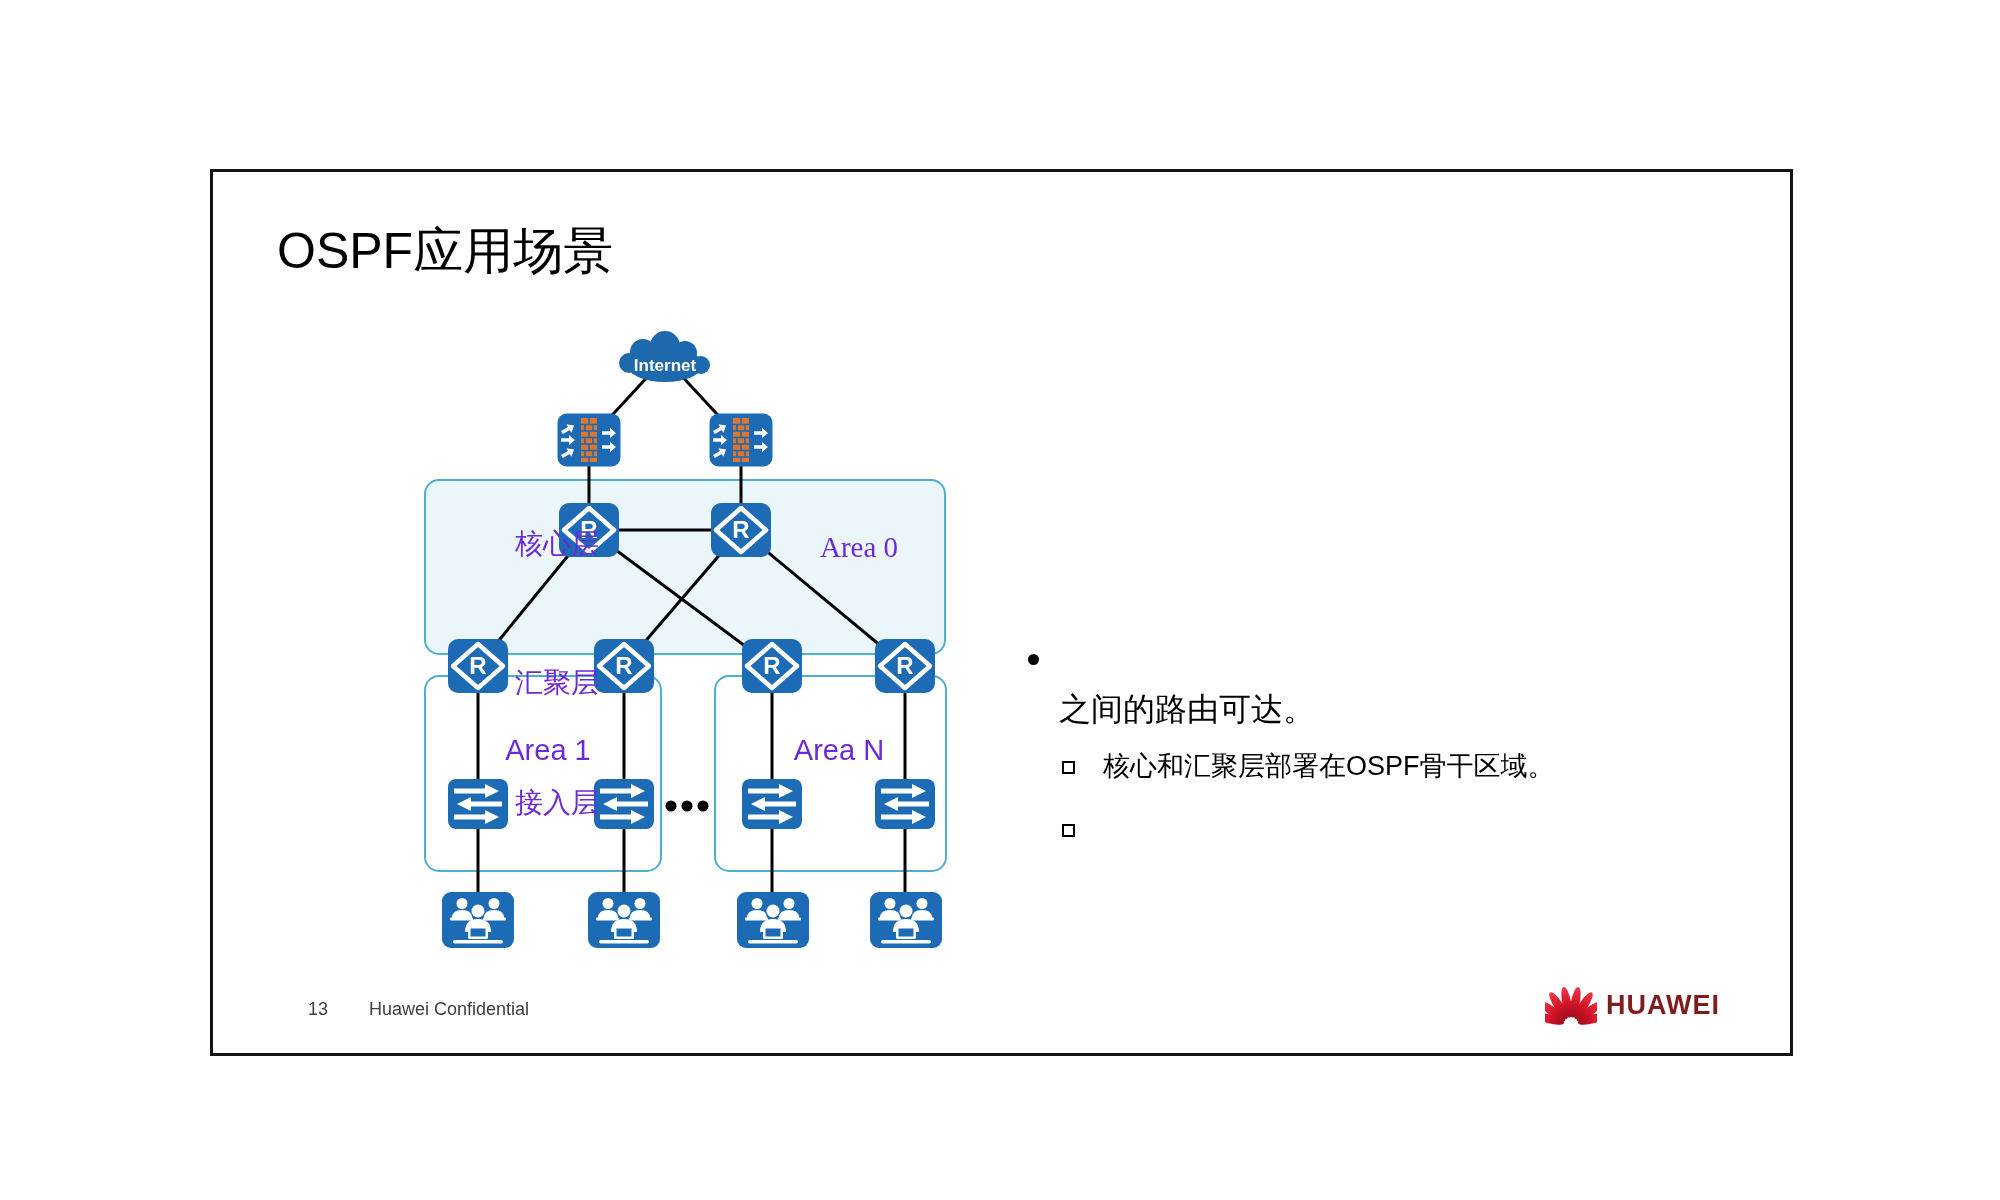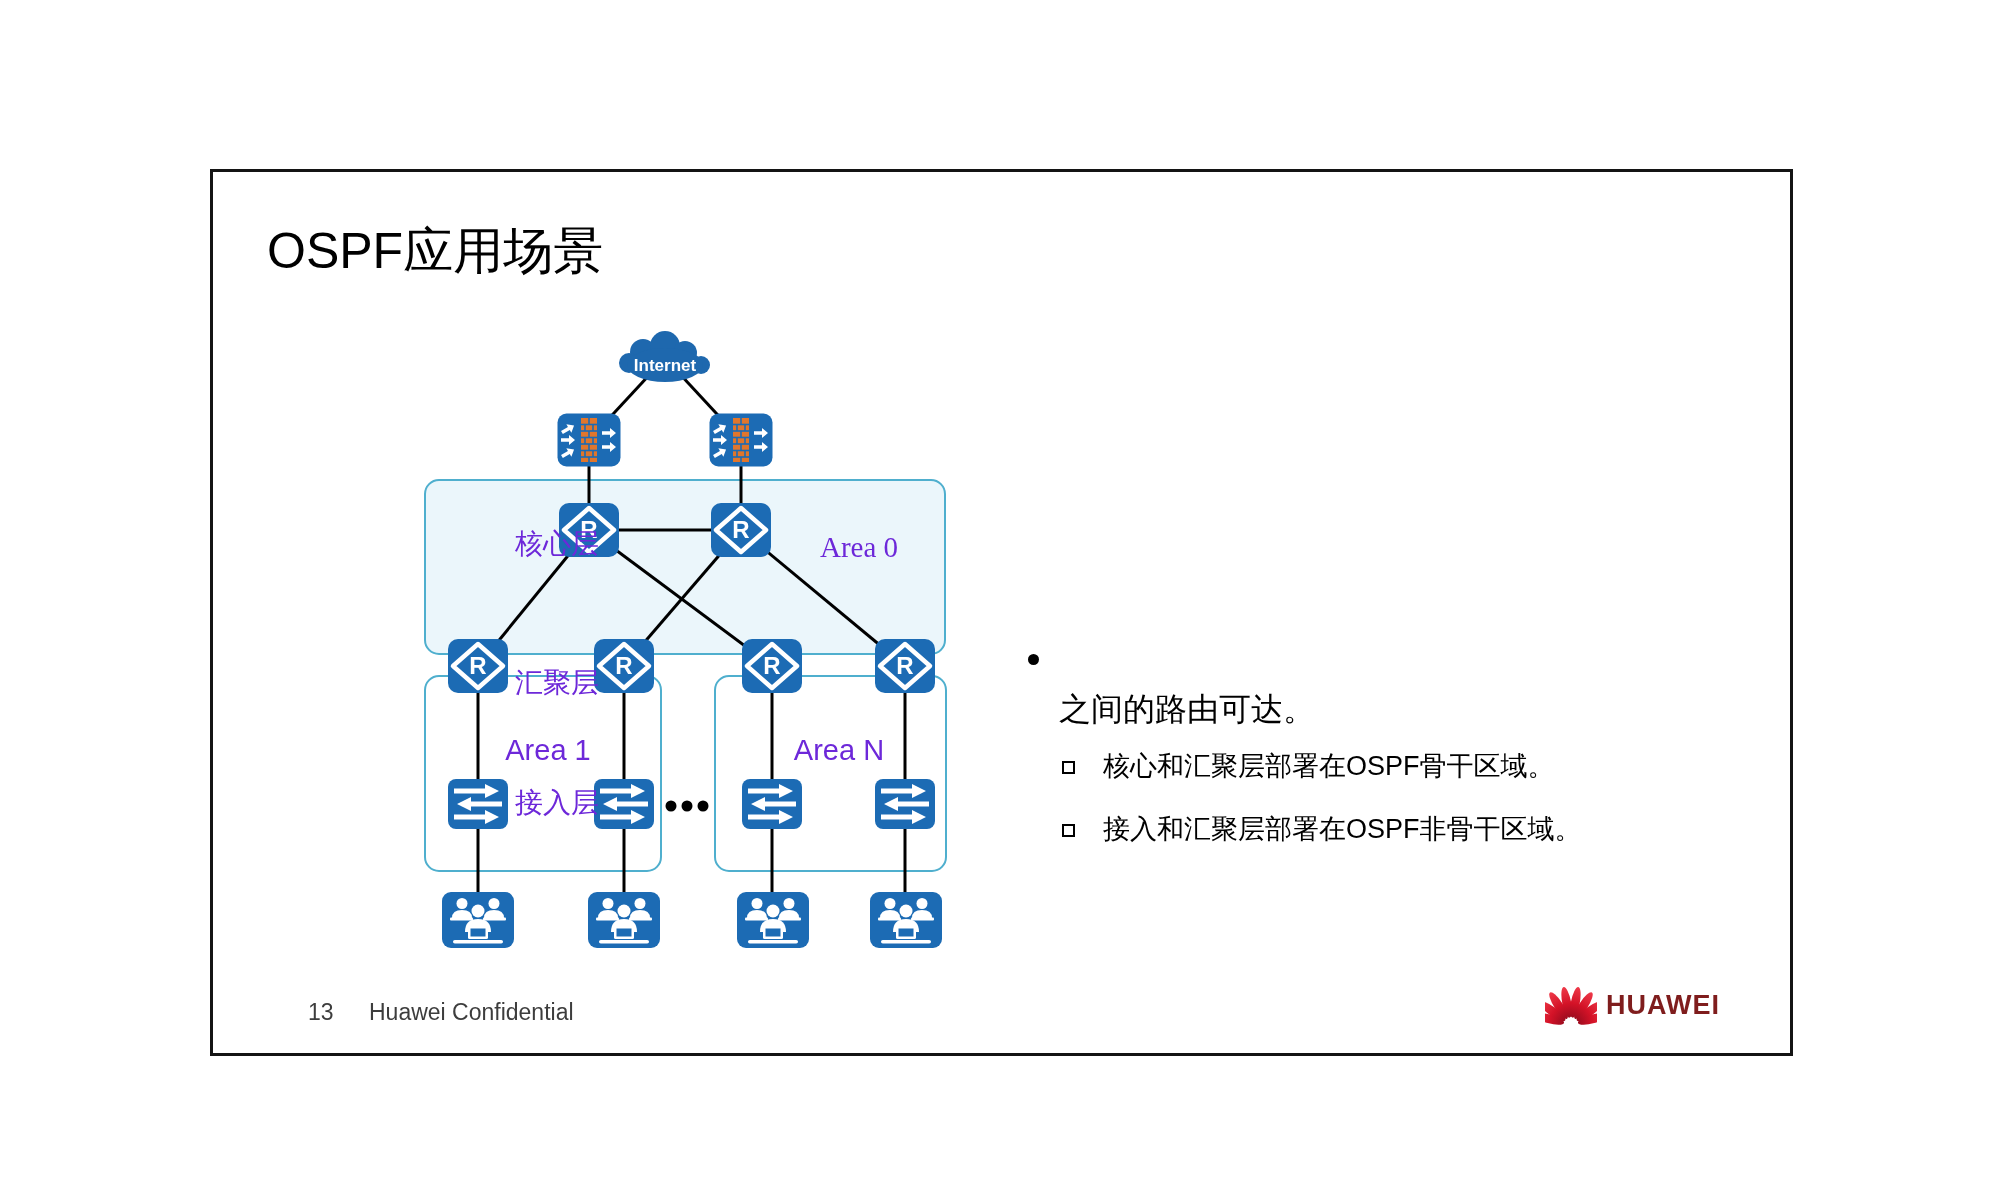--- a/index.html
+++ b/index.html
@@ -2,21 +2,21 @@
 <html><head>
 <meta charset="utf-8">
 <style>
   html,body { margin:0; padding:0; background:#ffffff; }
   body { width:2000px; height:1200px; position:relative; overflow:hidden;
          font-family:"Liberation Sans", sans-serif; color:#000; }
 
   .slide { position:absolute; left:210px; top:169px; width:1583px; height:887px;
            background:#fff; border:3px solid #141414; box-sizing:border-box; }
 
-  .title { position:absolute; left:54px; top:50px; font-size:50px; line-height:58px;
+  .title { position:absolute; left:64px; top:50px; font-size:50px; line-height:58px;
            font-weight:500; color:#000; white-space:nowrap; }
 
   .area-box { position:absolute; border:2px solid #4FAFCE; border-radius:15px;
               box-sizing:border-box; z-index:1; background:transparent; }
   #area0-box { left:211px; top:307px; width:522px; height:176px; background:#EBF6FB; }
   #area1-box { left:211px; top:503px; width:238px; height:197px; }
   #areaN-box { left:501px; top:503px; width:233px; height:197px; }
 
   .wires { position:absolute; left:0; top:0; z-index:2; }
   .wires line { stroke:#000; stroke-width:3; }
@@ -40,21 +40,21 @@
                  white-space:nowrap; z-index:4; }
   #bullet-l1 { top:462px; }
   #bullet-l2 { top:512px; }
   .sub-square { position:absolute; left:849px; width:9px; height:9px;
                 border:2.5px solid #000; background:#fff; z-index:4; }
   #sq1 { top:589px; } #sq2 { top:652px; }
   .sub-text { position:absolute; left:890px; font-size:27px; line-height:34px;
               white-space:nowrap; z-index:4; }
   #sub1 { top:577px; } #sub2 { top:640px; }
 
-  .footer-text { position:absolute; top:827px; font-size:23px; color:#3d3d3d; z-index:4; }
+  .footer-text { position:absolute; top:827px; font-size:18px; color:#3d3d3d; z-index:4; }
   #page-num { left:95px; }
   #conf-label { left:156px; }
 
   .logo { position:absolute; left:1332px; top:811px; display:flex; align-items:center;
           gap:9px; z-index:4; }
   .logo-text { font-size:27px; font-weight:bold; color:#7f1d1d; letter-spacing:1px; }
 
   .cloud-label { font:bold 17px "Liberation Sans", sans-serif; fill:#fff; }
   .router-label { font:bold 24px "Liberation Sans", sans-serif; fill:#fff; }
 </style>
@@ -255,21 +255,20 @@
   <div class="layer-label" id="lbl-access">接入层</div>
   <div class="area-label" id="lbl-area0">Area 0</div>
   <div class="area-label" id="lbl-area1">Area 1</div>
   <div class="area-label" id="lbl-areaN">Area N</div>
 
   <div class="bullet-dot"></div>
   <div class="bullet-line" id="bullet-l2">之间的路由可达。</div>
   <div class="sub-square" id="sq1"></div>
   <div class="sub-text" id="sub1">核心和汇聚层部署在OSPF骨干区域。</div>
   <div class="sub-square" id="sq2"></div>
-  <div class="sub-text" id="sub2">接入和汇聚层部署在OSPF非骨干区域。</div>
 
   <div class="footer-text" id="page-num">13</div>
   <div class="footer-text" id="conf-label">Huawei Confidential</div>
 
   <div class="logo">
     <svg width="52" height="44">
         <use href="#icon-hwflower"></use>
       </svg>
     <span class="logo-text">HUAWEI</span>
   </div>

